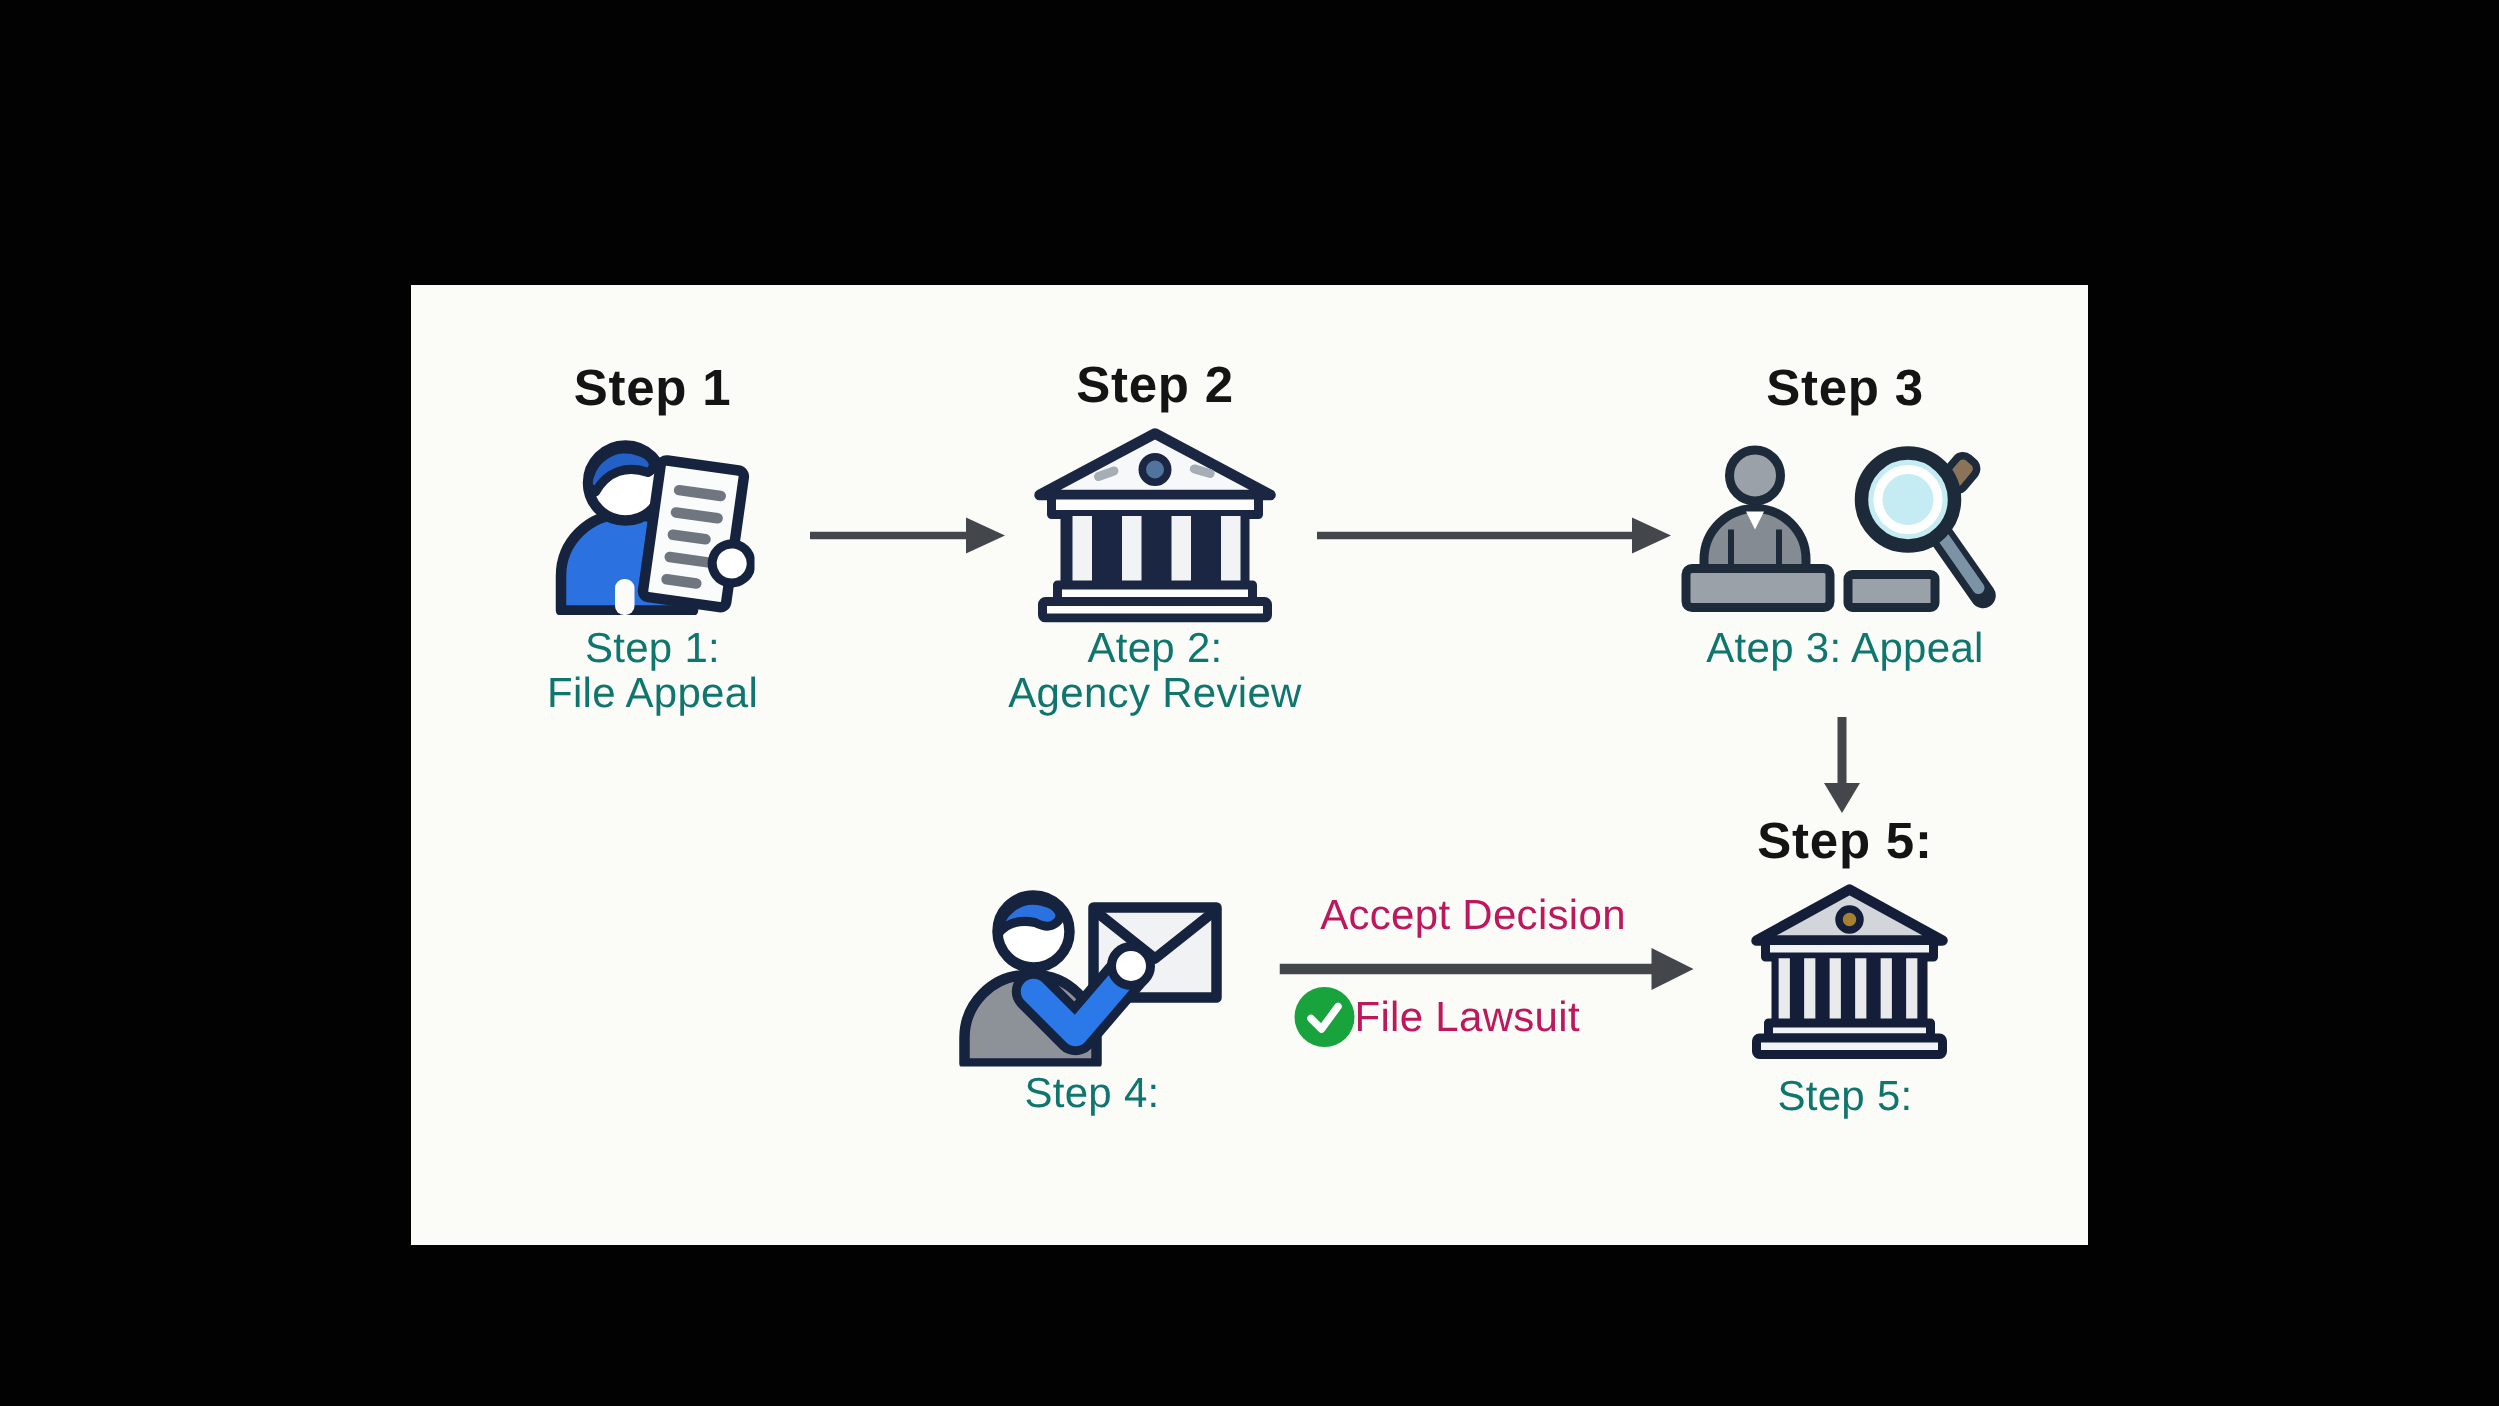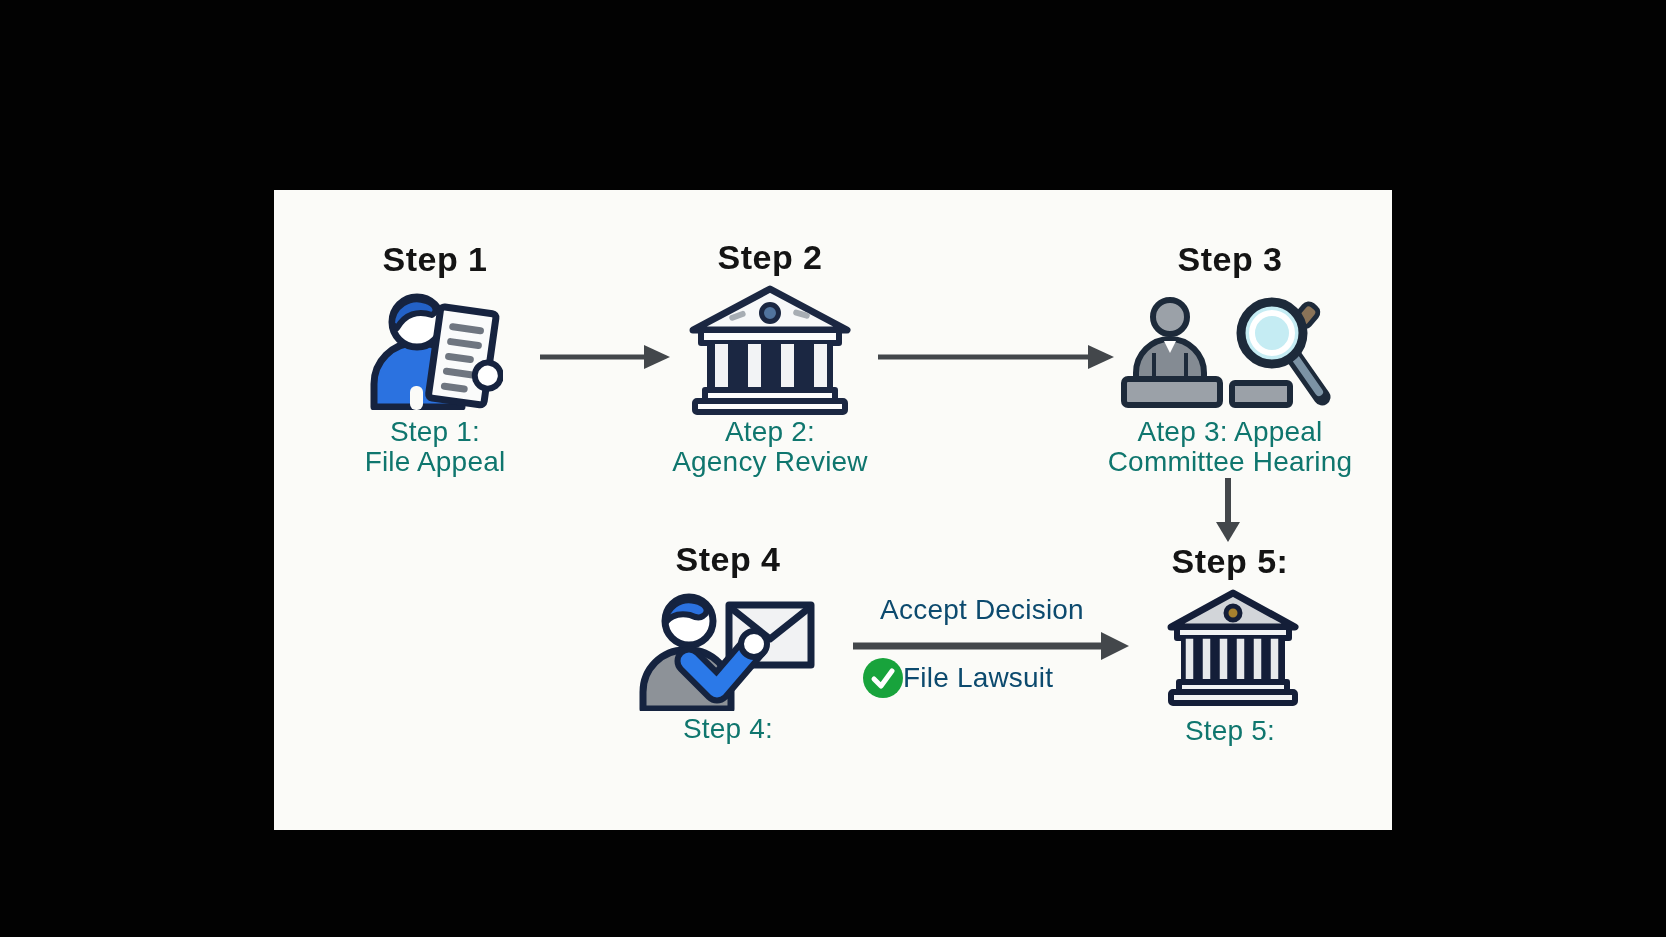--- a/index.html
+++ b/index.html
@@ -6,21 +6,21 @@
   html,body { width:1666px; height:937px; background:#020202; overflow:hidden;
               font-family:"Liberation Sans","DejaVu Sans",sans-serif; }
   .stage { position:relative; width:1666px; height:937px; background:#020202; }
   .card  { position:absolute; left:274px; top:148px; width:1118px; height:640px;
            background:#fbfbf8;margin-top:42px; }
   .abs   { position:absolute; }
   .step-title { font-weight:700; font-size:34px; color:#141414; text-align:center;
                 letter-spacing:0.5px; }
   .caption { font-size:28px; color:#0f766e; text-align:center; line-height:30px;
              letter-spacing:0.2px; }
-  .branch-label { font-size:28px; color:#0c4a6e; text-align:center; letter-spacing:0.2px; }
+  .branch-label { font-size:28px; color:#be185d; text-align:center; letter-spacing:0.2px; }
   .lawsuit-row { display:flex; align-items:center; }
   .check-circle { width:40px; height:40px; border-radius:50%; background:#18a33c;
                   display:flex; align-items:center; justify-content:center; flex:0 0 auto; }
   svg { display:block; }
 </style>
 </head>
 <body>
 
 <div class="stage">
   <div class="card">
@@ -106,31 +106,29 @@
           <rect x="179" y="13" width="16" height="23" rx="6" fill="#8a7358" stroke-width="5" transform="rotate(40 187 24)"></rect>
           <line x1="174" y1="66" x2="202" y2="106" stroke-width="17" stroke-linecap="round"></line>
           <line x1="176" y1="68" x2="199" y2="101" stroke="#7c93a5" stroke-width="8" stroke-linecap="round"></line>
           <circle cx="152" cy="42" r="31" fill="#c5ecf3" stroke-width="9"></circle>
           <circle cx="152" cy="42" r="20" fill="none" stroke="#ffffff" stroke-width="6"></circle>
         </g>
       </svg>
     </div>
     <div class="abs caption" style="left:796px; top:227px; width:320px;">
       <div>Atep 3: Appeal</div>
-      <div>Committee Hearing</div>
     </div>
 
     <div class="abs" style="left:941px; top:288px;">
       <svg width="26" height="64" viewBox="0 0 26 64">
         <line x1="13" y1="0" x2="13" y2="46" stroke="#43474b" stroke-width="6"></line>
         <polygon points="1,44 25,44 13,64" fill="#43474b"></polygon>
       </svg>
     </div>
 
-    <div class="abs step-title" style="left:354px; top:350px; width:200px;">Step 4</div>
     <div class="abs" style="left:363px; top:393px;">
       <svg width="182" height="128" viewBox="0 0 182 128">
         <g stroke="#15233f" stroke-linejoin="round">
           <path d="M6,126 v-17 a42,42 0 0 1 42,-42 h4 a42,42 0 0 1 42,42 v17 z" fill="#8d9298" stroke-width="7"></path>
           <circle cx="52" cy="38" r="24" fill="#ffffff" stroke-width="7"></circle>
           <path d="M28,40 a24,24 0 0 1 30,-22 c10,2 16,10 8,15 c-4,3 -9,1 -13,-1 c-10,-2 -19,0 -25,8 z" fill="#2b72e0" stroke-width="6"></path>
           <rect x="92" y="22" width="82" height="60" fill="#f1f2f3" stroke-width="7"></rect>
           <polyline points="94,25 133,56 172,25" fill="none" stroke-width="7"></polyline>
           <path d="M52,78 L80,106 L116,64" fill="none" stroke-width="29" stroke-linecap="round"></path>
           <path d="M52,78 L80,106 L116,64" fill="none" stroke="#2b79e8" stroke-width="17" stroke-linecap="round"></path>

